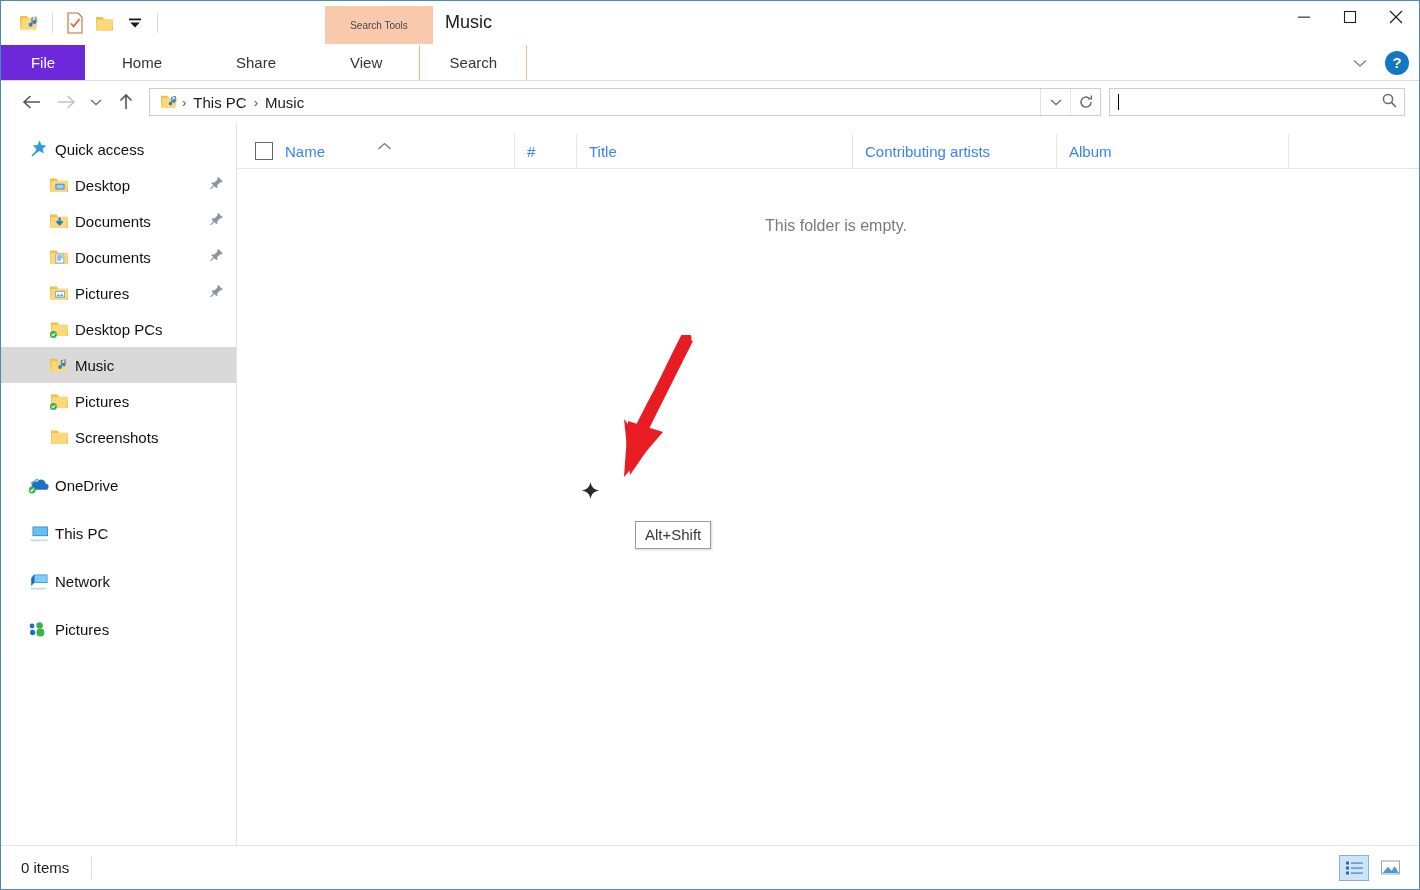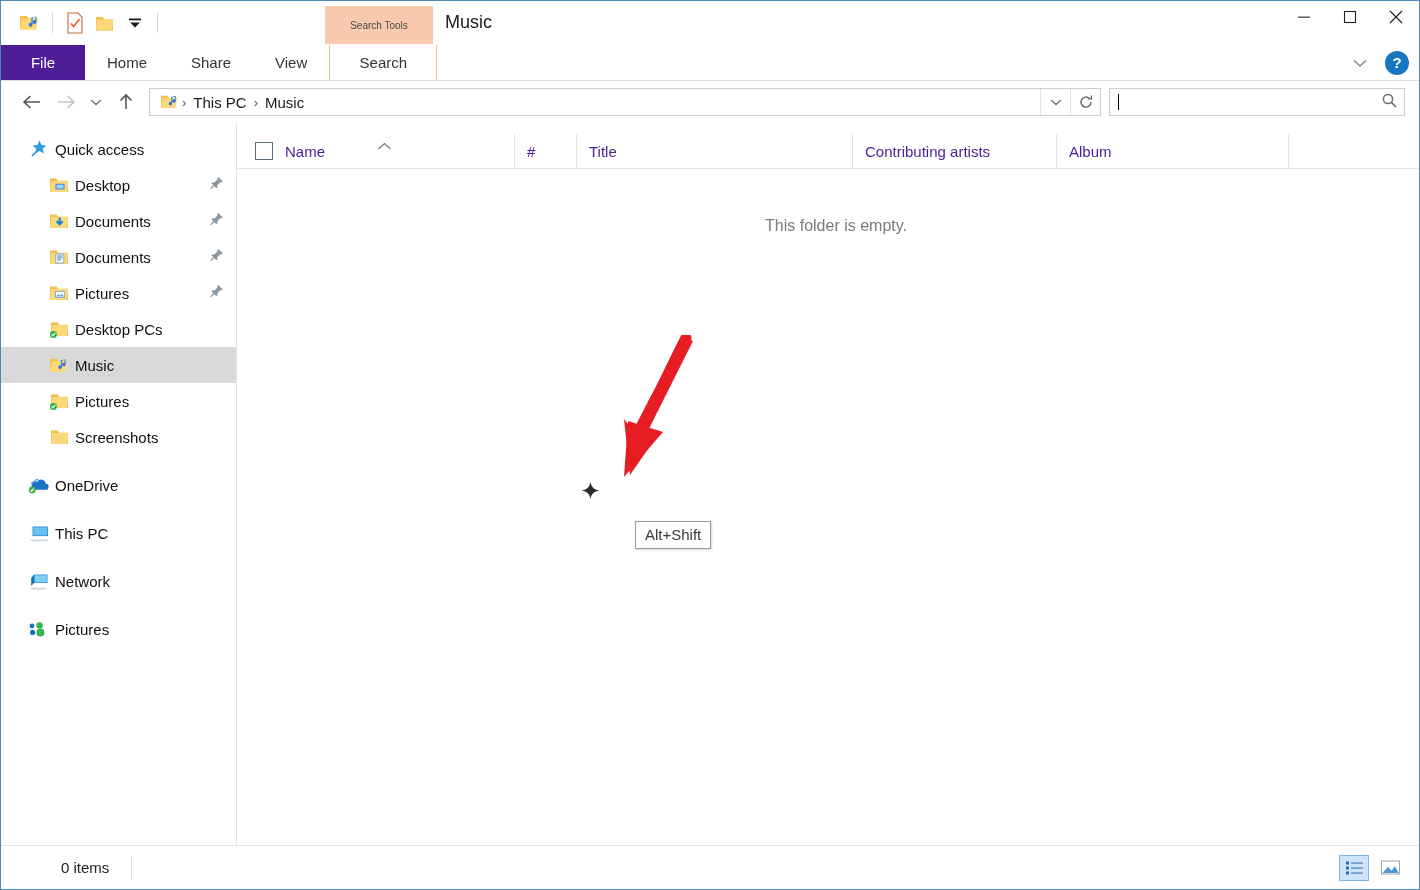--- a/index.html
+++ b/index.html
@@ -44,23 +44,23 @@
 
   
   .ribbon {
     height: 36px; display: flex; align-items: stretch;
     background: #ffffff; position: relative;
     border-bottom: 1px solid #dcdcdc;
     flex: 0 0 36px;
   }
   .tab {
     display: flex; align-items: center; justify-content: center;
-    font-size: 15px; color: #333; padding: 0 22px; cursor: default;
-  }
-  .tab.file { background: #4c1d95; color: #fff; width: 84px; padding: 0; }
+    font-size: 15px; color: #333; padding: 0 37px; cursor: default;
+  }
+  .tab.file { background: #6d28d9; color: #fff; width: 84px; padding: 0; }
   .tab.ctx-selected {
     border-left: 1px solid #f0b98f;
     border-right: 1px solid #f0b98f;
     background: #ffffff; width: 108px; padding: 0;
     position: relative;
   }
   .ribbon-right { margin-left: auto; display: flex; align-items: center; padding-right: 10px; gap: 10px; }
   .chev-collapse { width: 30px; height: 28px; display: flex; align-items: center; justify-content: center; }
   .help-btn {
     width: 24px; height: 24px; border-radius: 50%;
@@ -124,21 +124,21 @@
   .nav-gap { height: 12px; }
 
   
   .content { flex: 1; display: flex; flex-direction: column; position: relative; min-width: 0; }
   .colheaders {
     height: 46px; display: flex; align-items: flex-end;
     border-bottom: 1px solid #e4e4e4; position: relative;
   }
   .col {
     height: 34px; display: flex; align-items: center;
-    font-size: 15px; color: #4c1d95;
+    font-size: 15px; color: #3b82f6;
     border-right: 1px solid #e4e4e4; padding-left: 12px;
     position: relative; cursor: default;
   }
   .col.c-name { width: 278px; flex: 0 0 278px; padding-left: 0; }
   .col.c-num  { width: 62px;  flex: 0 0 62px; }
   .col.c-title{ width: 276px; flex: 0 0 276px; }
   .col.c-art  { width: 204px; flex: 0 0 204px; }
   .col.c-alb  { width: 232px; flex: 0 0 232px; }
   .col.c-rest { flex: 1; border-right: none; }
   .hdr-check {
@@ -165,21 +165,21 @@
     position: absolute; left: 398px; top: 352px;
     border: 1px solid #9a9a9a; background: #ffffff;
     padding: 4px 9px 5px; font-size: 15px; color: #3a3a3a;
     box-shadow: 1px 1px 2px rgba(0,0,0,0.16);
   }
 
   
   .statusbar {
     height: 44px; flex: 0 0 44px;
     border-top: 1px solid #e4e4e4;
-    display: flex; align-items: center; position: relative; padding-left: 40px;
+    display: flex; align-items: center; position: relative;
   }
   .status-text { font-size: 15px; color: #222; padding-left: 20px; }
   .status-sep { width: 1px; height: 22px; background: #e0e0e0; margin-left: 22px; }
   .viewbtns { margin-left: auto; display: flex; align-items: center; gap: 6px; padding-right: 14px; }
   .viewbtn {
     width: 30px; height: 26px; display: flex; align-items: center; justify-content: center;
   }
   .viewbtn.active { background: #cde3f7; border: 1px solid #7eb4e2; }
 </style>
 </head>

